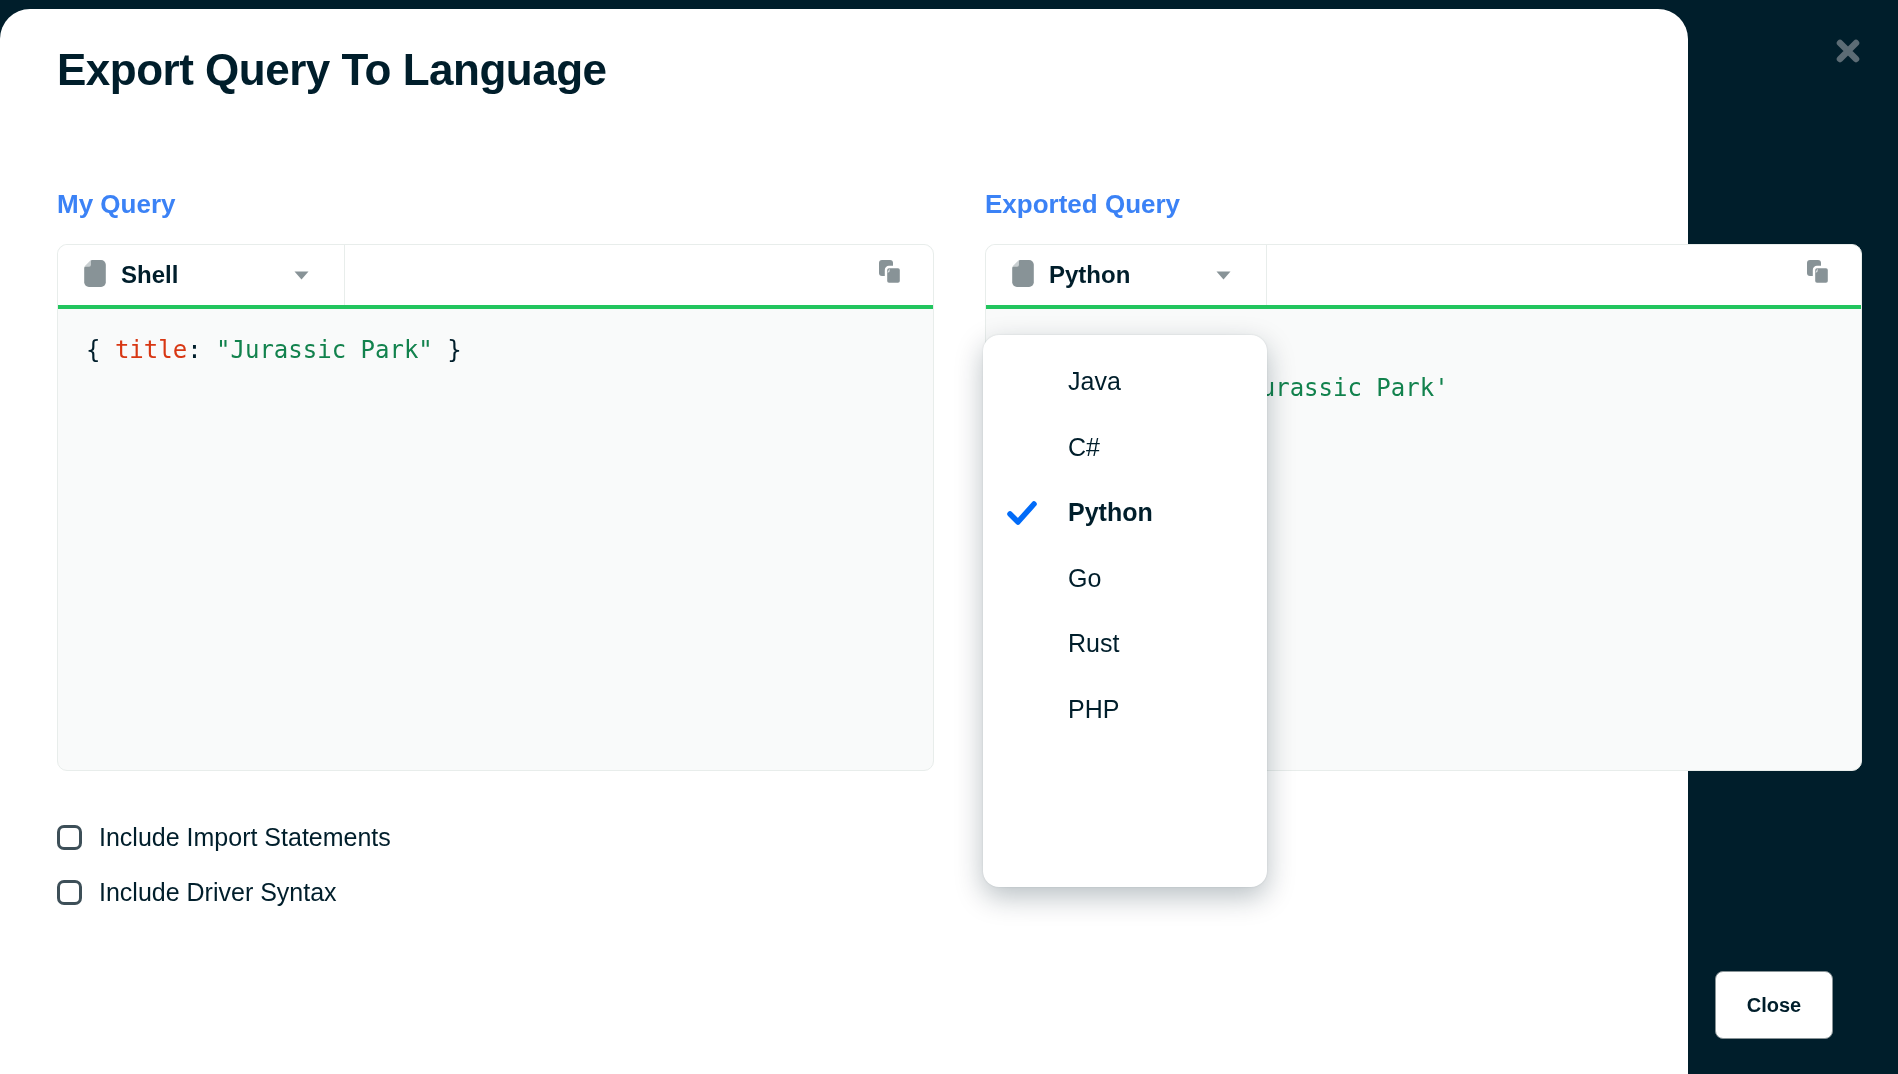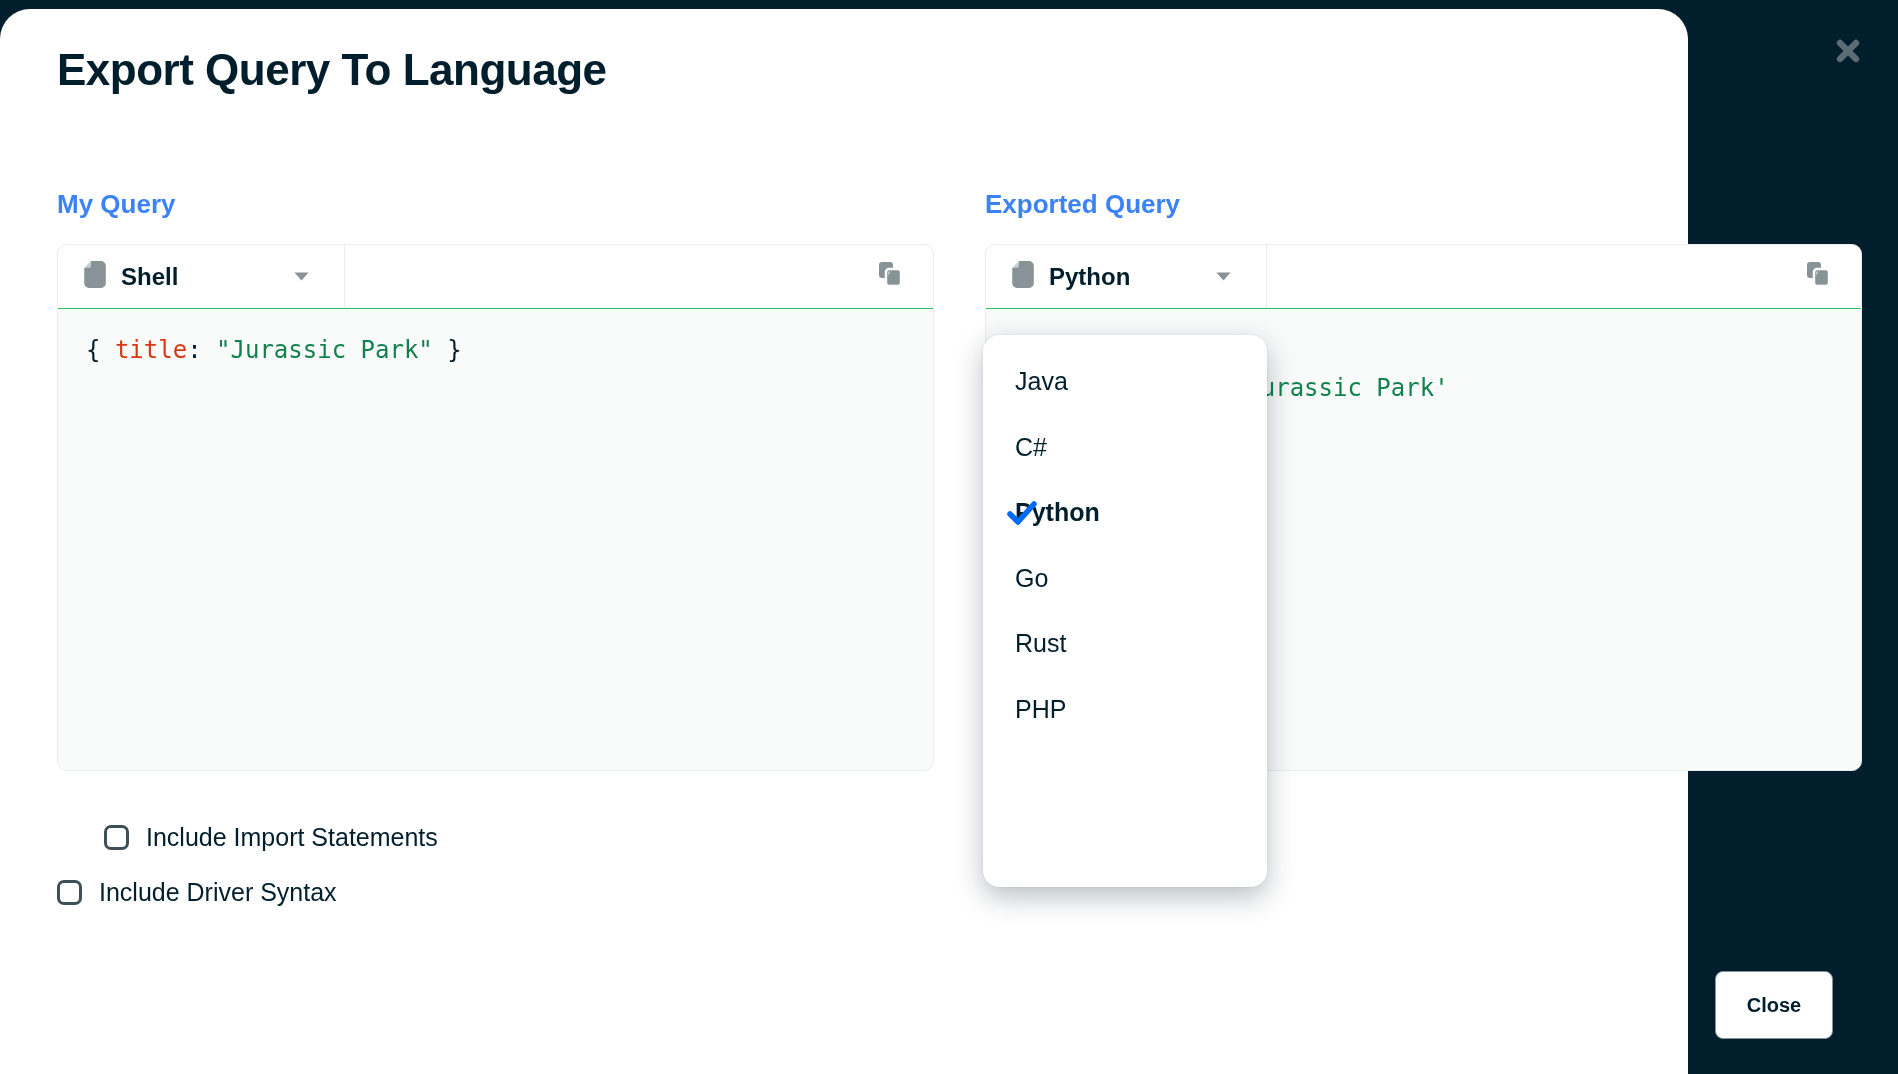--- a/index.html
+++ b/index.html
@@ -34,21 +34,21 @@
   
   .panel {
     position:absolute; top:235px; width:877px; height:527px;
     background:#F9FAFA;
     border:1px solid #E8EDEB; border-radius:10px;
   }
   #my-query-panel { left:57px; }
   #exported-query-panel { left:985px; }
   .panel-header {
     height:64px; background:#ffffff;
-    border-bottom:1px solid #22c55e;
+    border-bottom:4px solid #22c55e;
     border-radius:10px 10px 0 0;
     display:flex; align-items:stretch;
   }
   .lang-select {
     width:287px; border-right:1px solid #E8EDEB;
     display:flex; align-items:center; gap:15px;
     padding:0 34px 0 26px;
     border-radius:10px 0 0 0; background:#ffffff; cursor:pointer;
   }
   .lang-select-label { font-size:24px; font-weight:600; color:#001E2B; }
@@ -71,32 +71,32 @@
   
   .lang-menu {
     position:absolute; left:983px; top:326px; width:284px; height:552px;
     background:#ffffff; border-radius:16px;
     box-shadow:0 10px 28px rgba(0,30,43,0.28), 0 0 2px rgba(0,30,43,0.12);
     padding:14px 0; z-index:6;
   }
   .menu-item {
     position:relative; height:65.5px;
     display:flex; align-items:center;
-    padding-left:32px;
+    padding-left:85px;
     font-size:25px; color:#001E2B; cursor:pointer;
   }
   .menu-item.selected { font-weight:700; }
   .menu-check { position:absolute; left:24px; top:20px; display:flex; }
 
   
   .option-row {
     position:absolute; left:57px;
     display:flex; align-items:center; gap:17px;
   }
-  #option-import { top:814px;margin-left:47px; }
+  #option-import { top:814px; }
   #option-driver { top:869px; }
   .checkbox {
     width:25px; height:25px;
     border:3px solid #3D4F58; border-radius:7px;
     background:#ffffff; cursor:pointer; flex:0 0 auto;
   }
   .option-label { font-size:25px; color:#001E2B; cursor:pointer; }
 
   
   .footer-close-btn {

